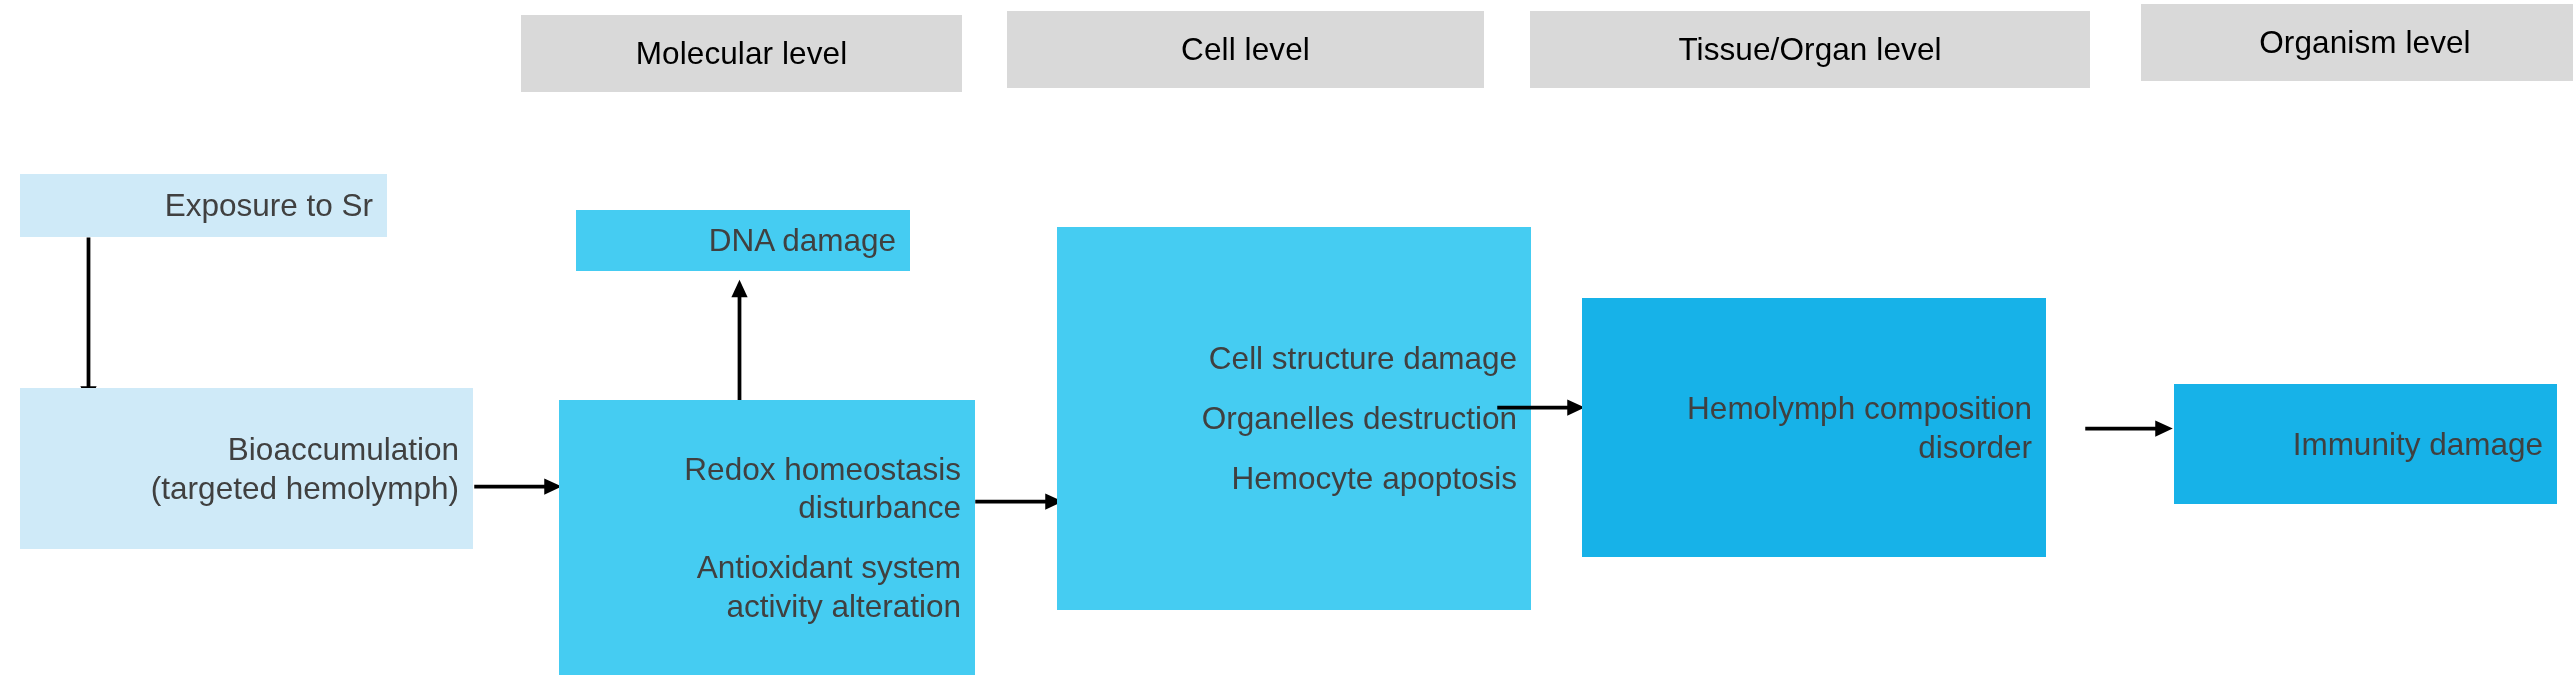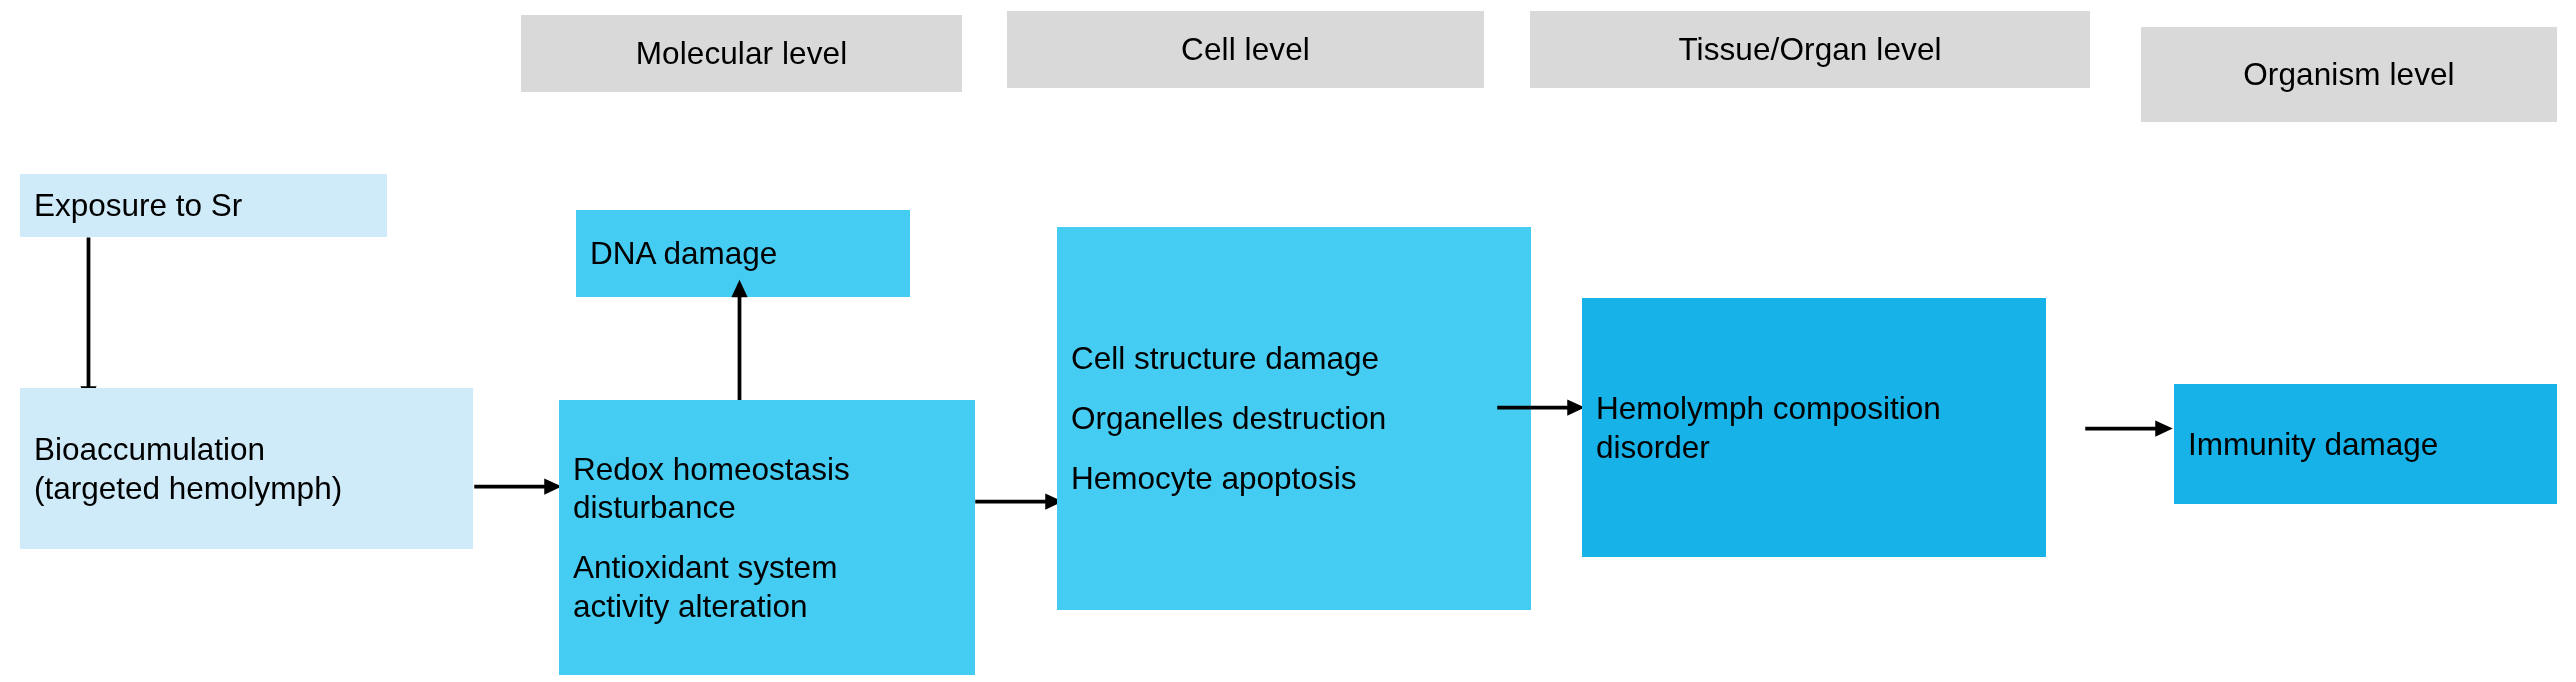--- a/index.html
+++ b/index.html
@@ -26,27 +26,28 @@
     display: flex;
     align-items: center;
     justify-content: center;
     font-size: 31.5px;
     color: #000000;
     letter-spacing: 0.1px;
   }
   .node {
     position: absolute;
     box-sizing: border-box;
-    color: #000000;
+    color: #404040;
     font-size: 31.5px;
     line-height: 1.22;
     padding: 3px 14px;
     display: flex;
     flex-direction: column;
     justify-content: center;
+    align-items: flex-end;
   }
   .node .line { white-space: pre; }
   .node.pale { background: #cfeaf8; }
   .node.mid  { background: #45ccf2; }
   .node.deep { background: #17b2e8; }
   .node.center-single { justify-content: center; }
   .arrow {
     position: absolute;
   }
   .arrow svg { display: block; }
@@ -59,21 +60,21 @@
 
   <div class="header-band" style="left:521px; top:15px; width:441px; height:77px;">
     <span>Molecular level</span>
   </div>
   <div class="header-band" style="left:1007px; top:11.3px; width:477px; height:77px;">
     <span>Cell level</span>
   </div>
   <div class="header-band" style="left:1530px; top:11.3px; width:560px; height:77px;">
     <span>Tissue/Organ level</span>
   </div>
-  <div class="header-band" style="left:2141px; top:27px; width:416px; height:95px;">
+  <div class="header-band" style="left:2141px; top:4px; width:416px; height:77px;padding-left:16px;">
     <span>Organism level</span>
   </div>
 
   <div class="node pale center-single" style="left:20px; top:174px; width:367px; height:63px;">
     <span class="line">Exposure to Sr</span>
   </div>
 
   <div class="arrow" style="left:76px; top:237px; width:25px; height:167px;">
     <svg width="25" height="167" viewBox="0 0 40 266">
       <line x1="20" y1="0" x2="20" y2="246" stroke="#000000" stroke-width="6"></line>
@@ -86,21 +87,21 @@
     <span class="line">(targeted hemolymph)</span>
   </div>
 
   <div class="arrow" style="left:474px; top:474px; width:88px; height:25px;">
     <svg width="88" height="25" viewBox="0 0 140 40">
       <line x1="0" y1="20" x2="120" y2="20" stroke="#000000" stroke-width="6"></line>
       <polygon points="140,20 112,7 112,33" fill="#000000"></polygon>
     </svg>
   </div>
 
-  <div class="node mid center-single" style="left:576px; top:210px; width:334px; height:87px;">
+  <div class="node mid center-single" style="left:576px; top:210px; width:334px; height:61px;">
     <span class="line">DNA damage</span>
   </div>
 
   <div class="arrow" style="left:727px; top:279px; width:25px; height:122px;">
     <svg width="25" height="122" viewBox="0 0 40 193">
       <line x1="20" y1="193" x2="20" y2="22" stroke="#000000" stroke-width="6"></line>
       <polygon points="20,0 7,28 33,28" fill="#000000"></polygon>
     </svg>
   </div>
 

